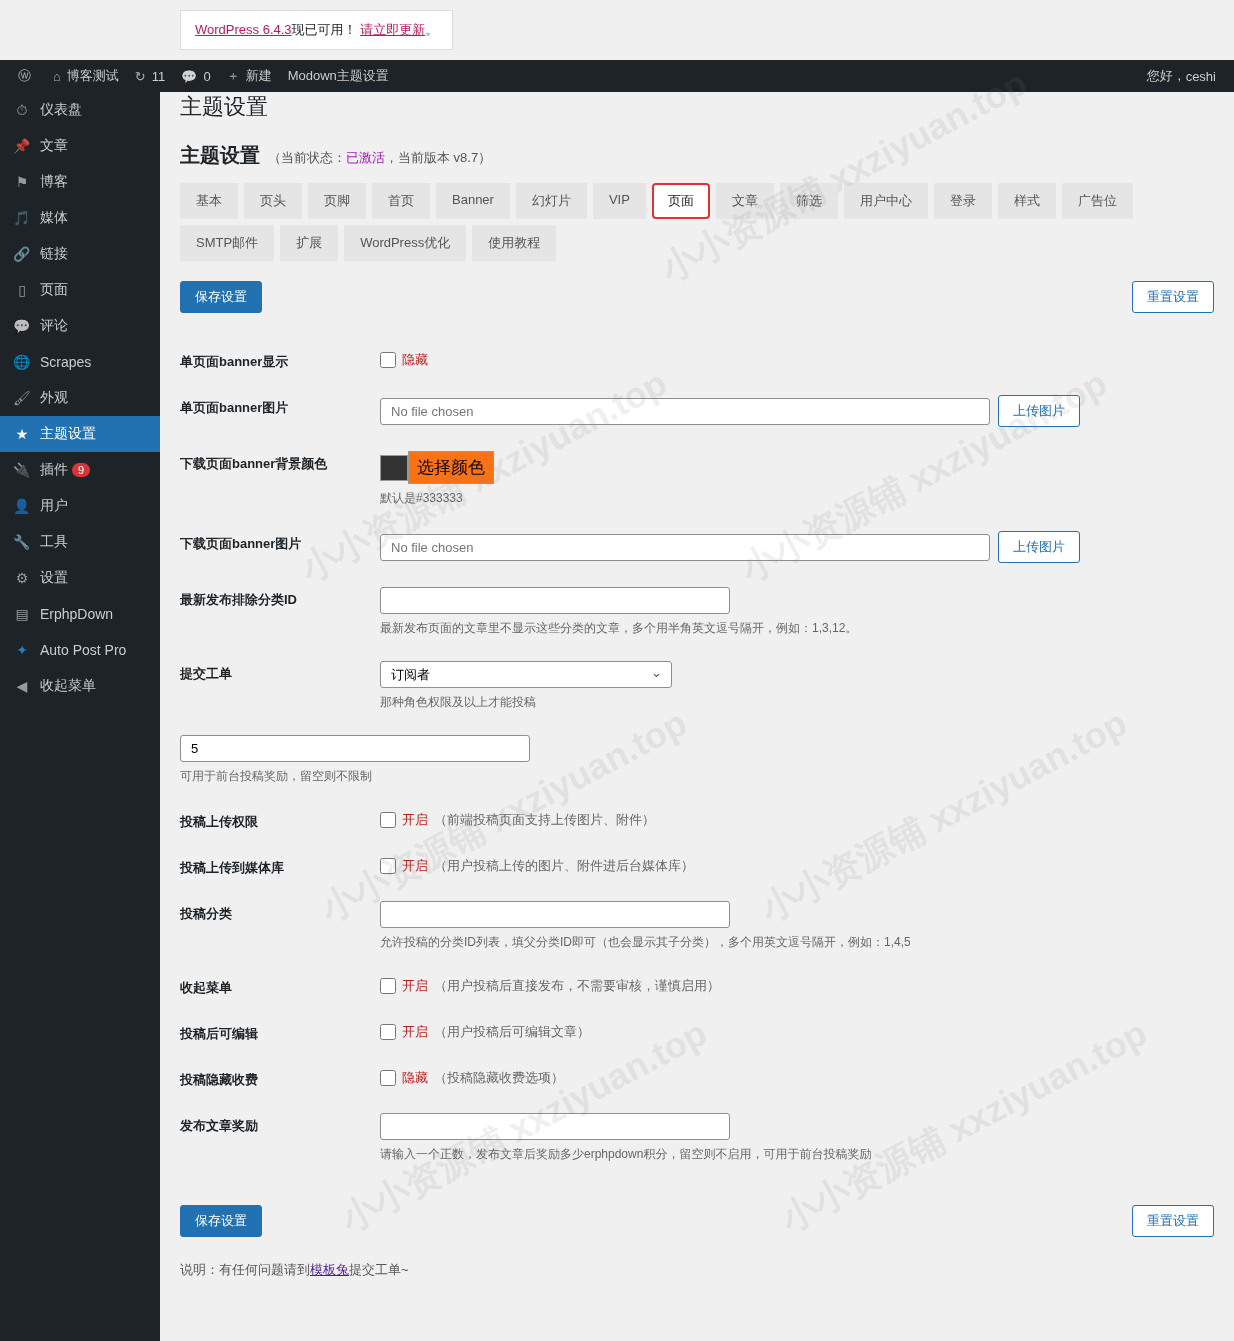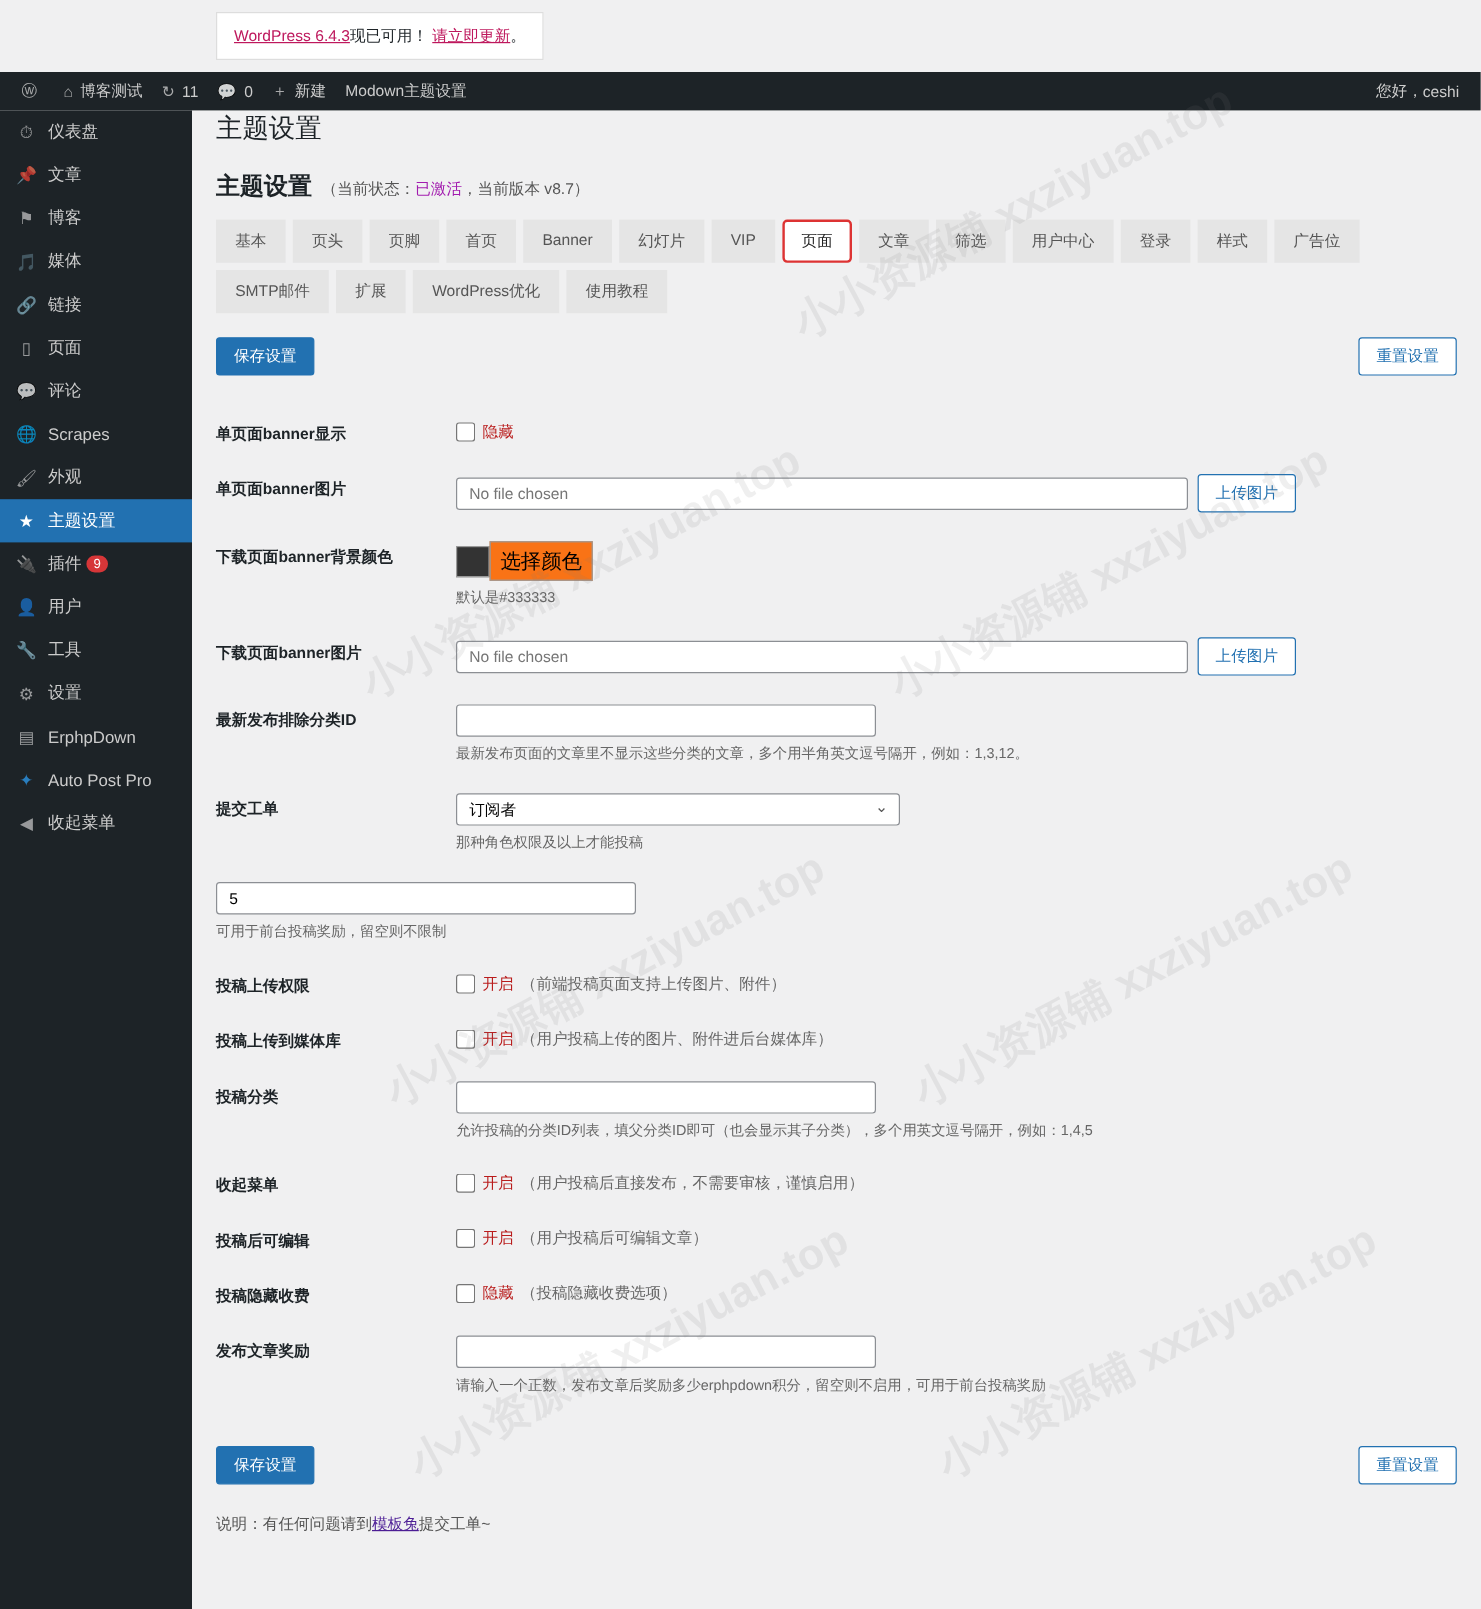--- a/index.html
+++ b/index.html
@@ -32,21 +32,21 @@
 .tab.active { background: #fff; color: #222; border: 2px solid #d33; border-radius: 4px; padding: 7px 14px; }
 .action-row { display: flex; justify-content: space-between; margin-bottom: 24px; }
 .btn-primary { background: #2271b1; color: #fff; border: 1px solid #2271b1; padding: 6px 14px; font-size: 13px; border-radius: 3px; cursor: pointer; }
 .btn-outline { background: #fff; color: #2271b1; border: 1px solid #2271b1; padding: 6px 14px; font-size: 13px; border-radius: 3px; cursor: pointer; }
 .form-table { width: 100%; }
 .form-row { display: flex; padding: 12px 0; }
 .form-label { width: 200px; font-weight: 600; font-size: 13px; padding-top: 4px; }
 .form-field { flex: 1; max-width: 700px; }
 .form-field input[type=text] { width: 480px; max-width: 100%; padding: 5px 10px; border: 1px solid #8c8f94; border-radius: 3px; font-size: 13px; }
 .form-field input.narrow { width: 350px; }
-.form-field select { width: 370px; padding: 5px 28px 5px 10px; border: 1px solid #8c8f94; border-radius: 3px; font-size: 13px; background: #fff; appearance: none; position: relative; }
+.form-field select { width: 292px; padding: 5px 28px 5px 10px; border: 1px solid #8c8f94; border-radius: 3px; font-size: 13px; background: #fff; appearance: none; position: relative; }
 .select-wrap { position: relative; display: inline-block; }
 .select-wrap::after { content: "⌄"; position: absolute; right: 10px; top: 4px; pointer-events: none; color: #555; }
 .desc { color: #666; font-size: 12px; margin-top: 6px; }
 .chk-row { display: flex; align-items: center; gap: 6px; font-size: 13px; }
 .chk-row input[type=checkbox] { width: 16px; height: 16px; }
 .chk-label { color: #b91c1c; }
 .chk-hint { color: #666; }
 .upload-row { display: flex; gap: 8px; align-items: center; }
 .upload-row input[type=text] { flex: 1; }
 .color-row { display: flex; align-items: center; gap: 0; }

